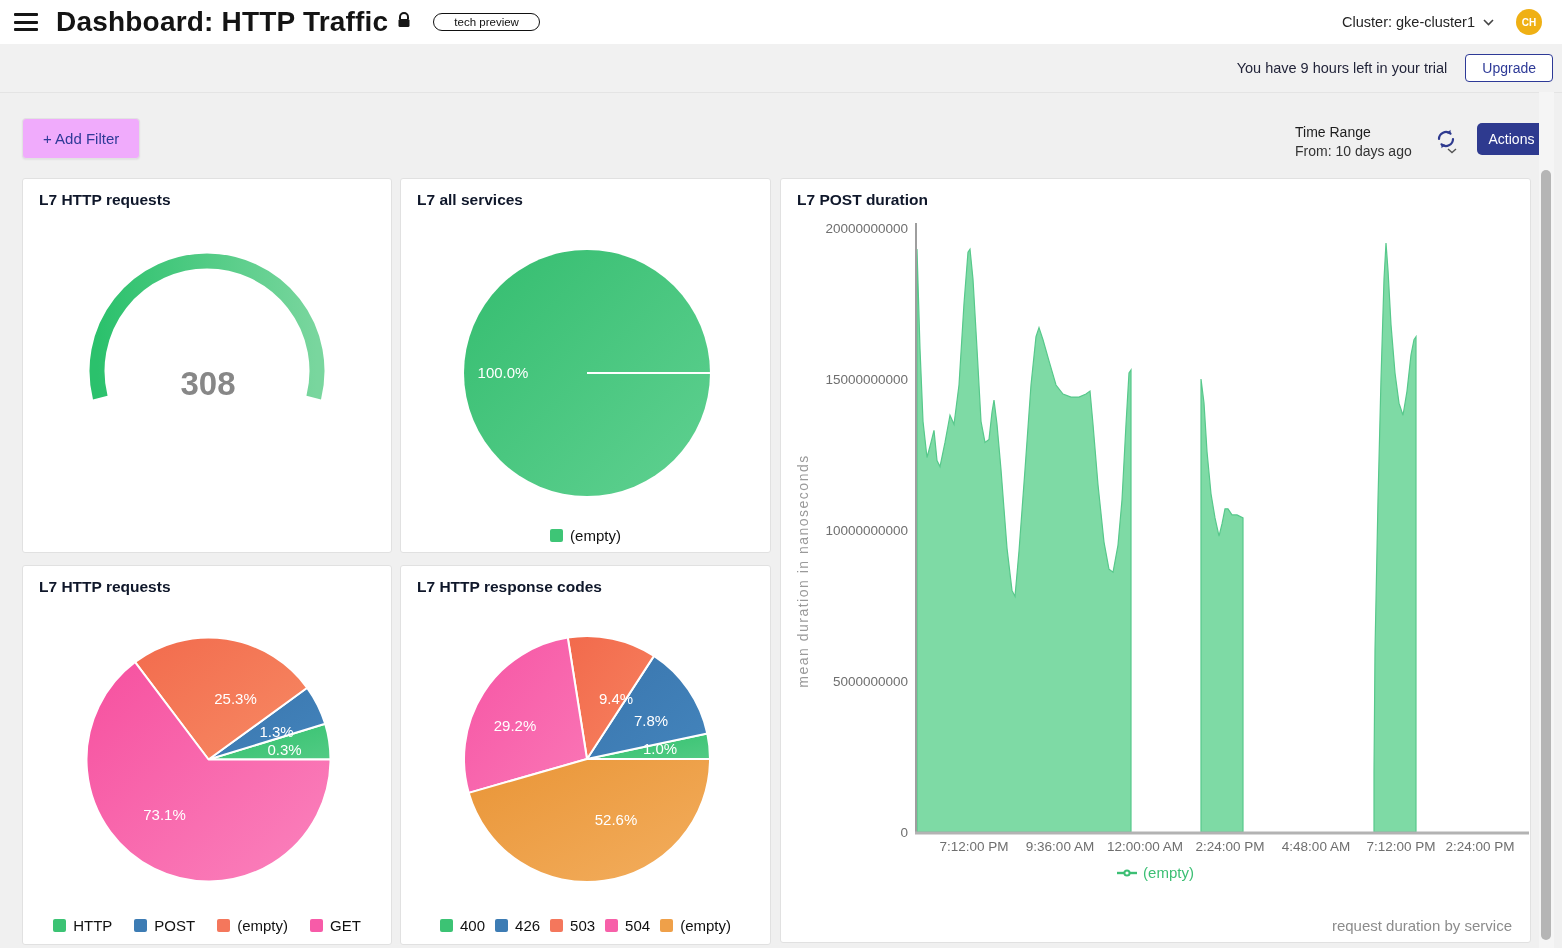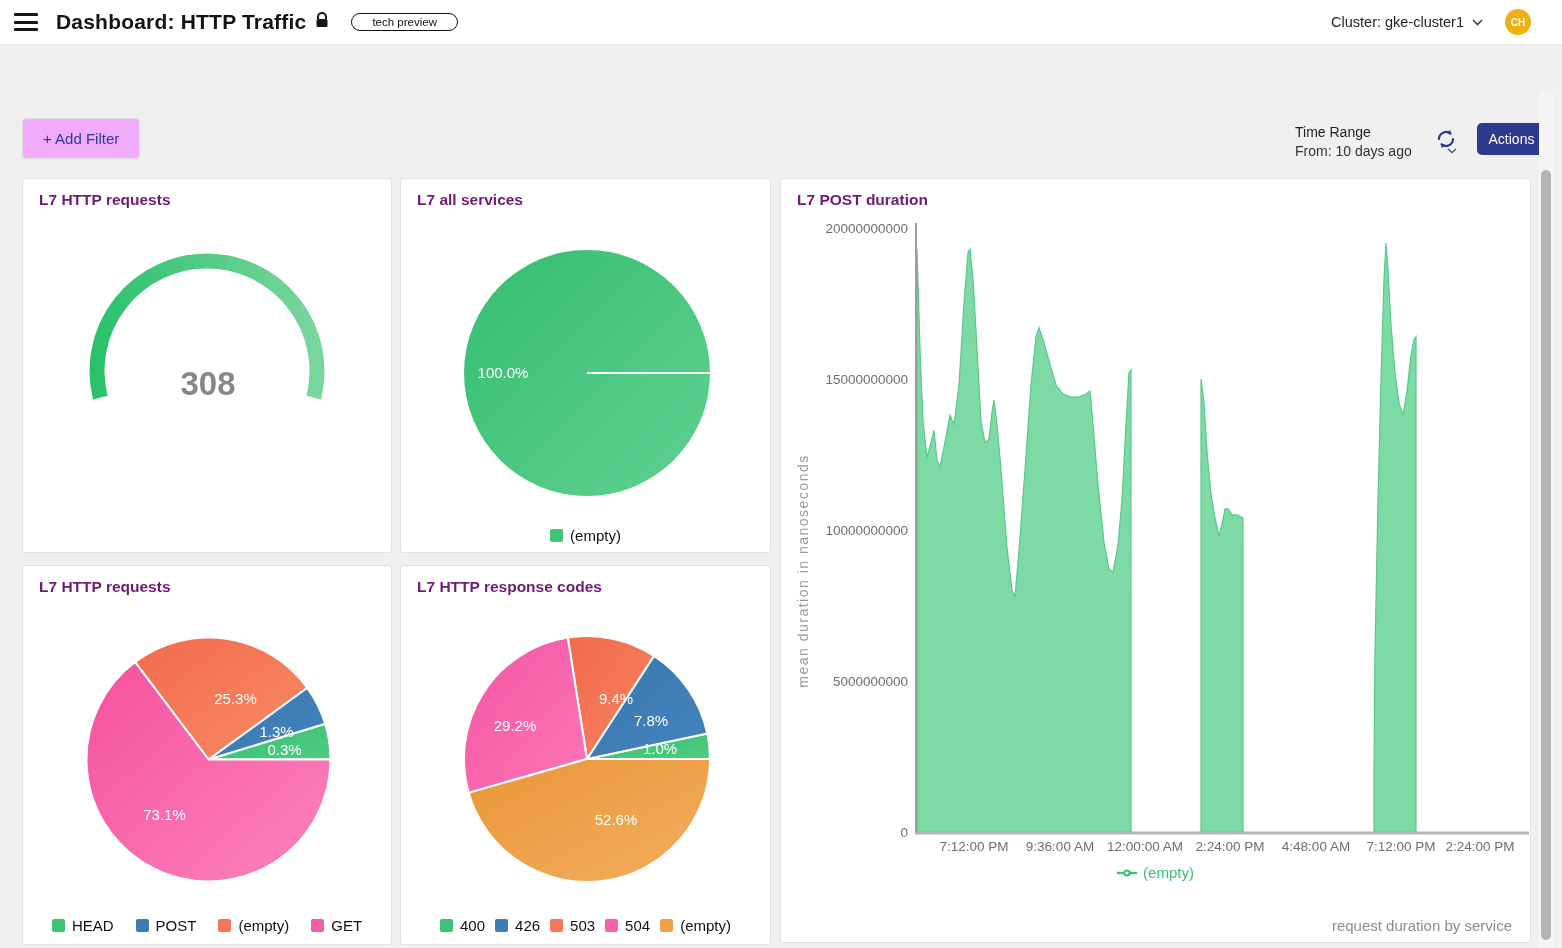--- a/index.html
+++ b/index.html
@@ -2,45 +2,45 @@
 <html><head>
 <meta charset="utf-8">
 <style>
   html,body{margin:0;padding:0;background:#f0f0f0;font-family:"Liberation Sans","DejaVu Sans",sans-serif;}
   .app{position:relative;width:1562px;height:948px;overflow:hidden;background:#f0f0f0;}
 
   
   .header{position:absolute;left:0;top:0;width:1562px;height:44px;background:#ffffff;border-bottom:1px solid #e6e6e6;display:flex;align-items:center;}
   .hamburger{width:24px;height:18px;margin-left:14px;display:flex;flex-direction:column;justify-content:space-between;cursor:pointer;}
   .hamburger span{display:block;height:3px;background:#161616;border-radius:1px;}
-  .app-title{margin-left:18px;font-size:21px;font-weight:bold;color:#141414;letter-spacing:.2px;}
+  .app-title{margin-left:18px;font-size:28px;font-weight:bold;color:#141414;letter-spacing:.2px;}
   .lock{margin-left:9px;}
   .badge{margin-left:22px;border:1.5px solid #111;border-radius:11px;padding:2px 20px;font-size:11.5px;color:#111;background:#fff;}
-  .header-right{margin-left:auto;display:flex;align-items:center;margin-right:31px;}
+  .header-right{margin-left:auto;display:flex;align-items:center;margin-right:20px;}
   .cluster{font-size:14.5px;color:#242424;display:flex;align-items:center;cursor:pointer;}
   .chev{margin-left:8px;}
   .avatar{width:26px;height:26px;border-radius:50%;background:#efb014;color:#fff;font-size:10px;font-weight:bold;display:flex;align-items:center;justify-content:center;margin-left:22px;cursor:pointer;}
 
   
   .banner{position:absolute;left:0;top:44px;width:1562px;height:48px;background:#f1f1f1;border-bottom:1px solid #e4e4e4;display:flex;align-items:center;justify-content:flex-end;}
   .banner-text{font-size:14.5px;color:#23253a;}
   .upgrade-btn{margin-left:18px;margin-right:9px;background:#fff;border:1px solid #2e3a97;color:#2e3a97;font-size:14px;border-radius:4px;padding:5px 16px;cursor:pointer;font-family:inherit;}
 
   
   .add-filter{position:absolute;left:22px;top:118px;height:41px;background:#f0abfc;border:1px solid #e2e2e2;border-radius:4px;box-shadow:0 1px 2px rgba(0,0,0,.06);color:#2e3a97;font-size:15px;padding:0 20px;cursor:pointer;font-family:inherit;}
   .time-range{position:absolute;left:1295px;top:124px;cursor:pointer;}
   .tr-title{font-size:14px;font-weight:normal;color:#1d1d1d;}
   .tr-value{font-size:14px;color:#333;margin-top:3px;display:flex;align-items:center;gap:30px;}
   .tr-value svg{margin-left:5px;}
   .refresh{position:absolute;left:1434px;top:127px;width:24px;height:24px;cursor:pointer;}
   .actions-btn{position:absolute;left:1477px;top:123px;width:69px;height:32px;background:#2e3a8f;border:none;border-radius:5px;color:#fff;font-size:14px;cursor:pointer;font-family:inherit;}
 
   
   .panel{position:absolute;background:#fff;border:1px solid #e1e1e1;border-radius:3px;box-sizing:border-box;}
-  .panel-title{position:absolute;left:16px;top:12px;font-size:15.5px;font-weight:bold;color:#701a75;}
+  .panel-title{position:absolute;left:16px;top:12px;font-size:15.5px;font-weight:bold;color:#0f172a;}
   #panel-requests{left:22px;top:178px;width:370px;height:375px;}
   #panel-services{left:400px;top:178px;width:371px;height:375px;}
   #panel-duration{left:780px;top:178px;width:751px;height:765px;}
   #panel-methods{left:22px;top:565px;width:370px;height:380px;}
   #panel-codes{left:400px;top:565px;width:371px;height:380px;}
   .chart-svg{position:absolute;left:0;top:0;}
   .gauge-value{position:absolute;left:0;top:186px;width:370px;text-align:center;font-size:33px;font-weight:bold;color:#878787;}
 
   .legend-row{position:absolute;left:0;right:0;display:flex;justify-content:center;align-items:center;gap:22px;}
   .legend-item{display:flex;align-items:center;font-size:15px;color:#111;}
@@ -78,20 +78,24 @@
       <div class="cluster">
         <span>Cluster: gke-cluster1</span>
         <svg class="chev" width="11" height="7" viewBox="0 0 11 7">
             <path d="M1 1 L5.5 5.5 L10 1" fill="none" stroke="#444" stroke-width="1.6"></path>
           </svg>
       </div>
       <div class="avatar">CH</div>
     </div>
   </div>
 
+  <div class="banner">
+    <span class="banner-text">You have 9 hours left in your trial</span>
+    <button class="upgrade-btn">Upgrade</button>
+  </div>
 
   <button class="add-filter">+ Add Filter</button>
   <div class="time-range">
     <div class="tr-title">Time Range</div>
     <div class="tr-value">
       <span>From: 10 days ago</span>
       <svg width="10" height="6" viewBox="0 0 10 6">
           <path d="M1 1 L5 4.5 L9 1" fill="none" stroke="#555" stroke-width="1.4"></path>
         </svg>
     </div>
@@ -199,21 +203,21 @@
         <path d="M185.5,193.5 L284.2000733137436,121.79019922031827 A122,122 0 0 0 112.0785671754501,96.06646777423029 Z" fill="url(#g3)" stroke="#ffffff" stroke-width="2" stroke-linejoin="round"></path>
         <path d="M185.5,193.5 L112.0785671754501,96.06646777423029 A122,122 0 1 0 307.5,193.50000000000003 Z" fill="url(#g4)" stroke="#ffffff" stroke-width="2" stroke-linejoin="round"></path>
         <text x="261.5" y="188.5" text-anchor="middle" fill="#ffffff" font-size="15px" font-family="Liberation Sans, DejaVu Sans, sans-serif">0.3%</text>
         <text x="253.5" y="170.5" text-anchor="middle" fill="#ffffff" font-size="15px" font-family="Liberation Sans, DejaVu Sans, sans-serif">1.3%</text>
         <text x="212.5" y="137.5" text-anchor="middle" fill="#ffffff" font-size="15px" font-family="Liberation Sans, DejaVu Sans, sans-serif">25.3%</text>
         <text x="141.5" y="253.5" text-anchor="middle" fill="#ffffff" font-size="15px" font-family="Liberation Sans, DejaVu Sans, sans-serif">73.1%</text>
       </svg>
     <div class="legend-row" style="bottom:10px;">
         <span class="legend-item">
           <span class="legend-swatch" style="background: rgb(60, 195, 116);"></span>
-          <span>HEAD</span>
+          <span>HTTP</span>
         </span>
         <span class="legend-item">
           <span class="legend-swatch" style="background: rgb(61, 124, 180);"></span>
           <span>POST</span>
         </span>
         <span class="legend-item">
           <span class="legend-swatch" style="background: rgb(244, 119, 92);"></span>
           <span>(empty)</span>
         </span>
         <span class="legend-item">

